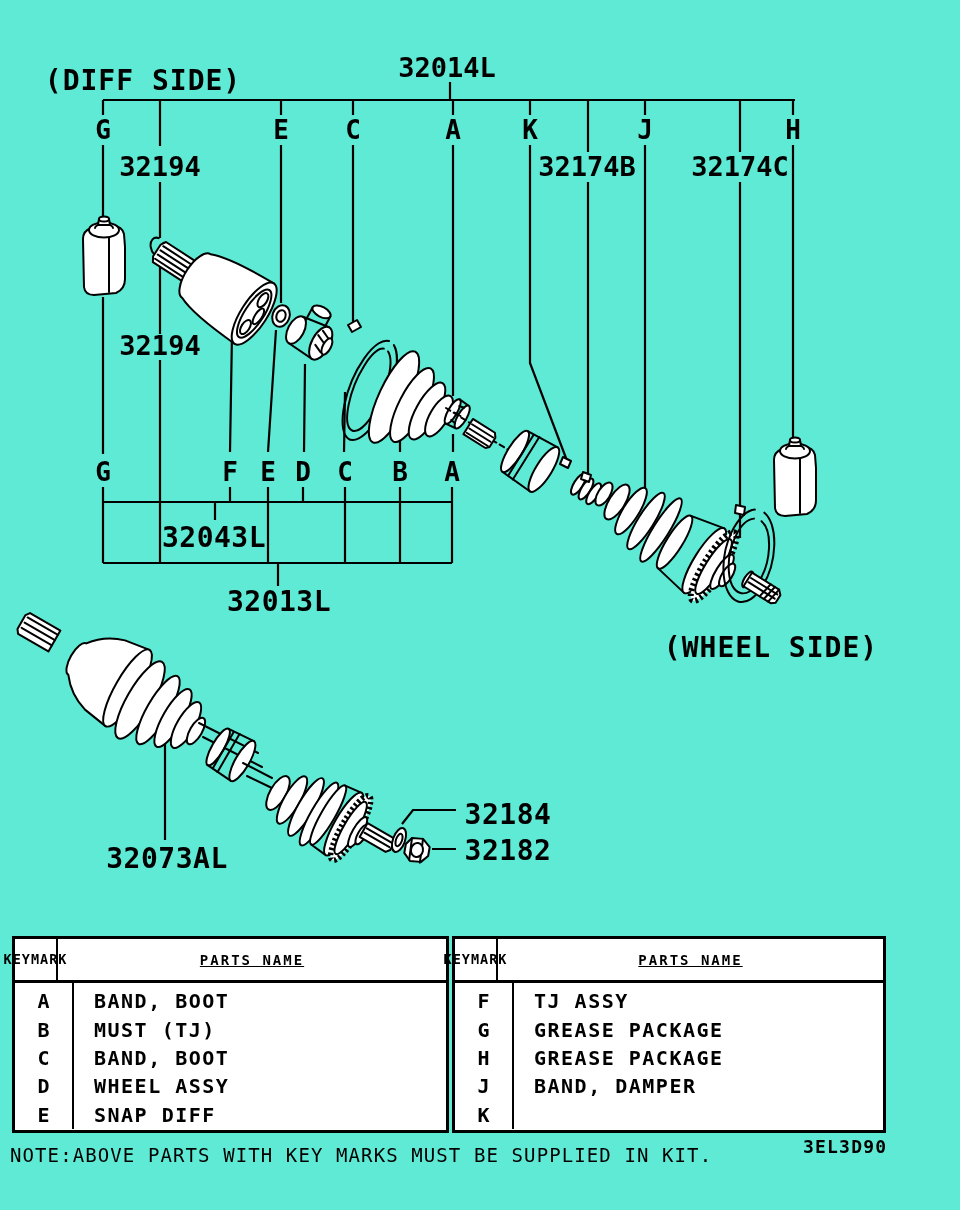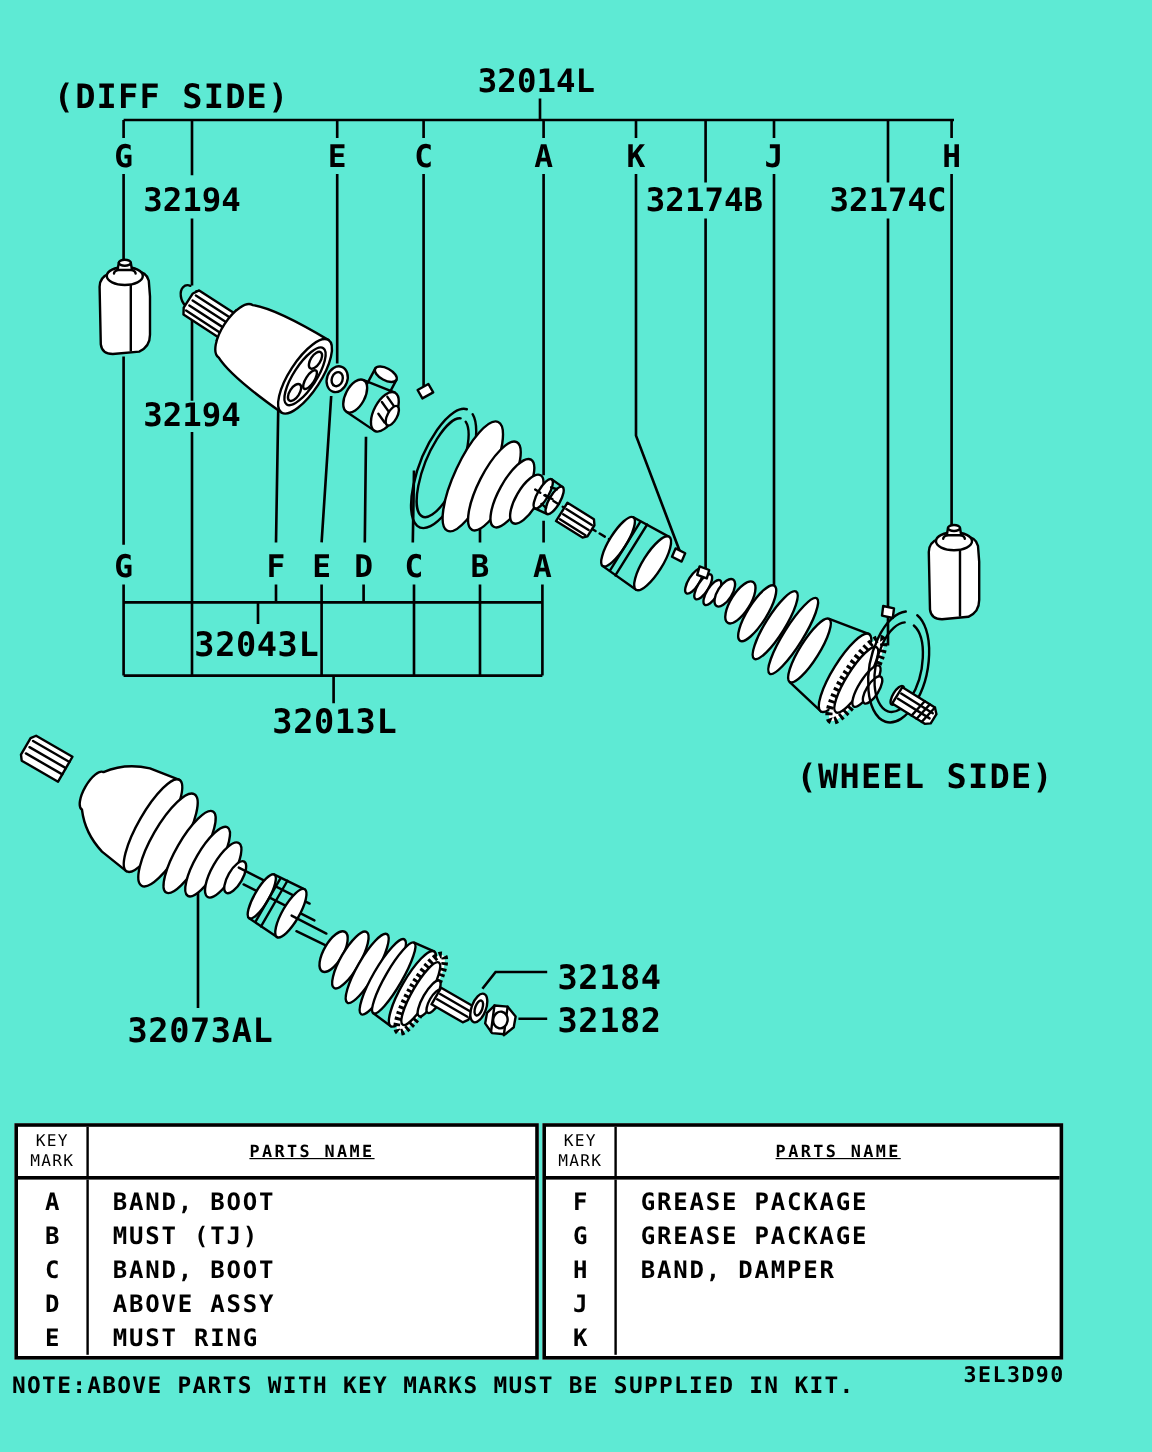--- a/index.html
+++ b/index.html
@@ -8,29 +8,29 @@
   svg text{font-family:"DejaVu Sans Mono",monospace;font-weight:bold;fill:#000;text-anchor:middle;}
   .t27{font-size:27px;} .t28{font-size:28px;letter-spacing:0.5px;}
   .side{font-size:28px;letter-spacing:1px;}
   .ltr{font-size:26px;}
   .ln{stroke:#000;stroke-width:2.2;fill:none;}
   .pt{stroke:#000;stroke-width:2;fill:none;stroke-linejoin:round;stroke-linecap:round;}
   .ptw{stroke:#000;stroke-width:2;fill:#fff;stroke-linejoin:round;}
   .gear{stroke:#000;fill:#fff;}
   .tbl{position:absolute;top:936px;height:197px;border:3px solid #000;background:#fff;box-sizing:border-box;}
   .tbl-head{height:44px;border-bottom:3px solid #000;display:flex;box-sizing:border-box;}
-  .keyhead{width:59px;border-right:2px solid #000;box-sizing:border-box;display:flex;flex-direction:column;
-           align-items:center;justify-content:center;font-weight:normal;font-size:13.5px;letter-spacing:1px;line-height:1.2;}
+  .keyhead{width:43px;border-right:2px solid #000;box-sizing:border-box;display:flex;flex-direction:row;
+           align-items:center;justify-content:center;font-weight:bold;font-size:13.5px;letter-spacing:1px;line-height:1.2;}
   .partshead{flex:1;display:flex;align-items:center;justify-content:center;font-weight:bold;font-size:14px;letter-spacing:2px;text-decoration:underline;}
   .tbl-body{display:flex;height:146px;}
   .keycol{width:59px;border-right:2px solid #000;box-sizing:border-box;display:grid;grid-template-rows:repeat(5,1fr);
           justify-items:center;align-items:center;font-weight:bold;font-size:20px;padding-top:4px;}
   .namecol{flex:1;display:grid;grid-template-rows:repeat(5,1fr);align-items:center;font-weight:bold;font-size:20px;
            letter-spacing:1.5px;padding-left:20px;padding-top:4px;white-space:pre;}
-  .note{position:absolute;left:10px;top:1144px;font-weight:bold;font-size:19px;letter-spacing:1.1px;white-space:pre;}
+  .note{position:absolute;left:10px;top:1144px;font-weight:normal;font-size:19px;letter-spacing:1.1px;white-space:pre;}
   .code{position:absolute;left:803px;top:1136px;font-weight:bold;font-size:18px;letter-spacing:1.2px;}
 </style>
 </head>
 <body>
 
 <div id="stage">
 
 <svg width="960" height="930" viewBox="0 0 960 930">
   <defs>
     <g id="bottle">
@@ -269,22 +269,22 @@
       <span>A</span>
       <span>B</span>
       <span>C</span>
       <span>D</span>
       <span>E</span>
     </div>
     <div class="namecol">
       <span>BAND, BOOT</span>
       <span>MUST (TJ)</span>
       <span>BAND, BOOT</span>
-      <span>ABOVE ASSY</span>
-      <span>MUST RING</span>
+      <span>WHEEL ASSY</span>
+      <span>SNAP DIFF</span>
     </div>
   </div>
 </div>
 
 <div class="tbl" style="left:452px;width:434px;">
   <div class="tbl-head">
     <div class="keyhead">
       <span>KEY</span>
       <span>MARK</span>
     </div>
@@ -292,20 +292,21 @@
   </div>
   <div class="tbl-body">
     <div class="keycol">
       <span>F</span>
       <span>G</span>
       <span>H</span>
       <span>J</span>
       <span>K</span>
     </div>
     <div class="namecol">
+      <span>TJ ASSY</span>
       <span>GREASE PACKAGE</span>
       <span>GREASE PACKAGE</span>
       <span>BAND, DAMPER</span>
     </div>
   </div>
 </div>
 
 <div class="note">NOTE:ABOVE PARTS WITH KEY MARKS MUST BE SUPPLIED IN KIT.</div>
 <div class="code">3EL3D90</div>
 

